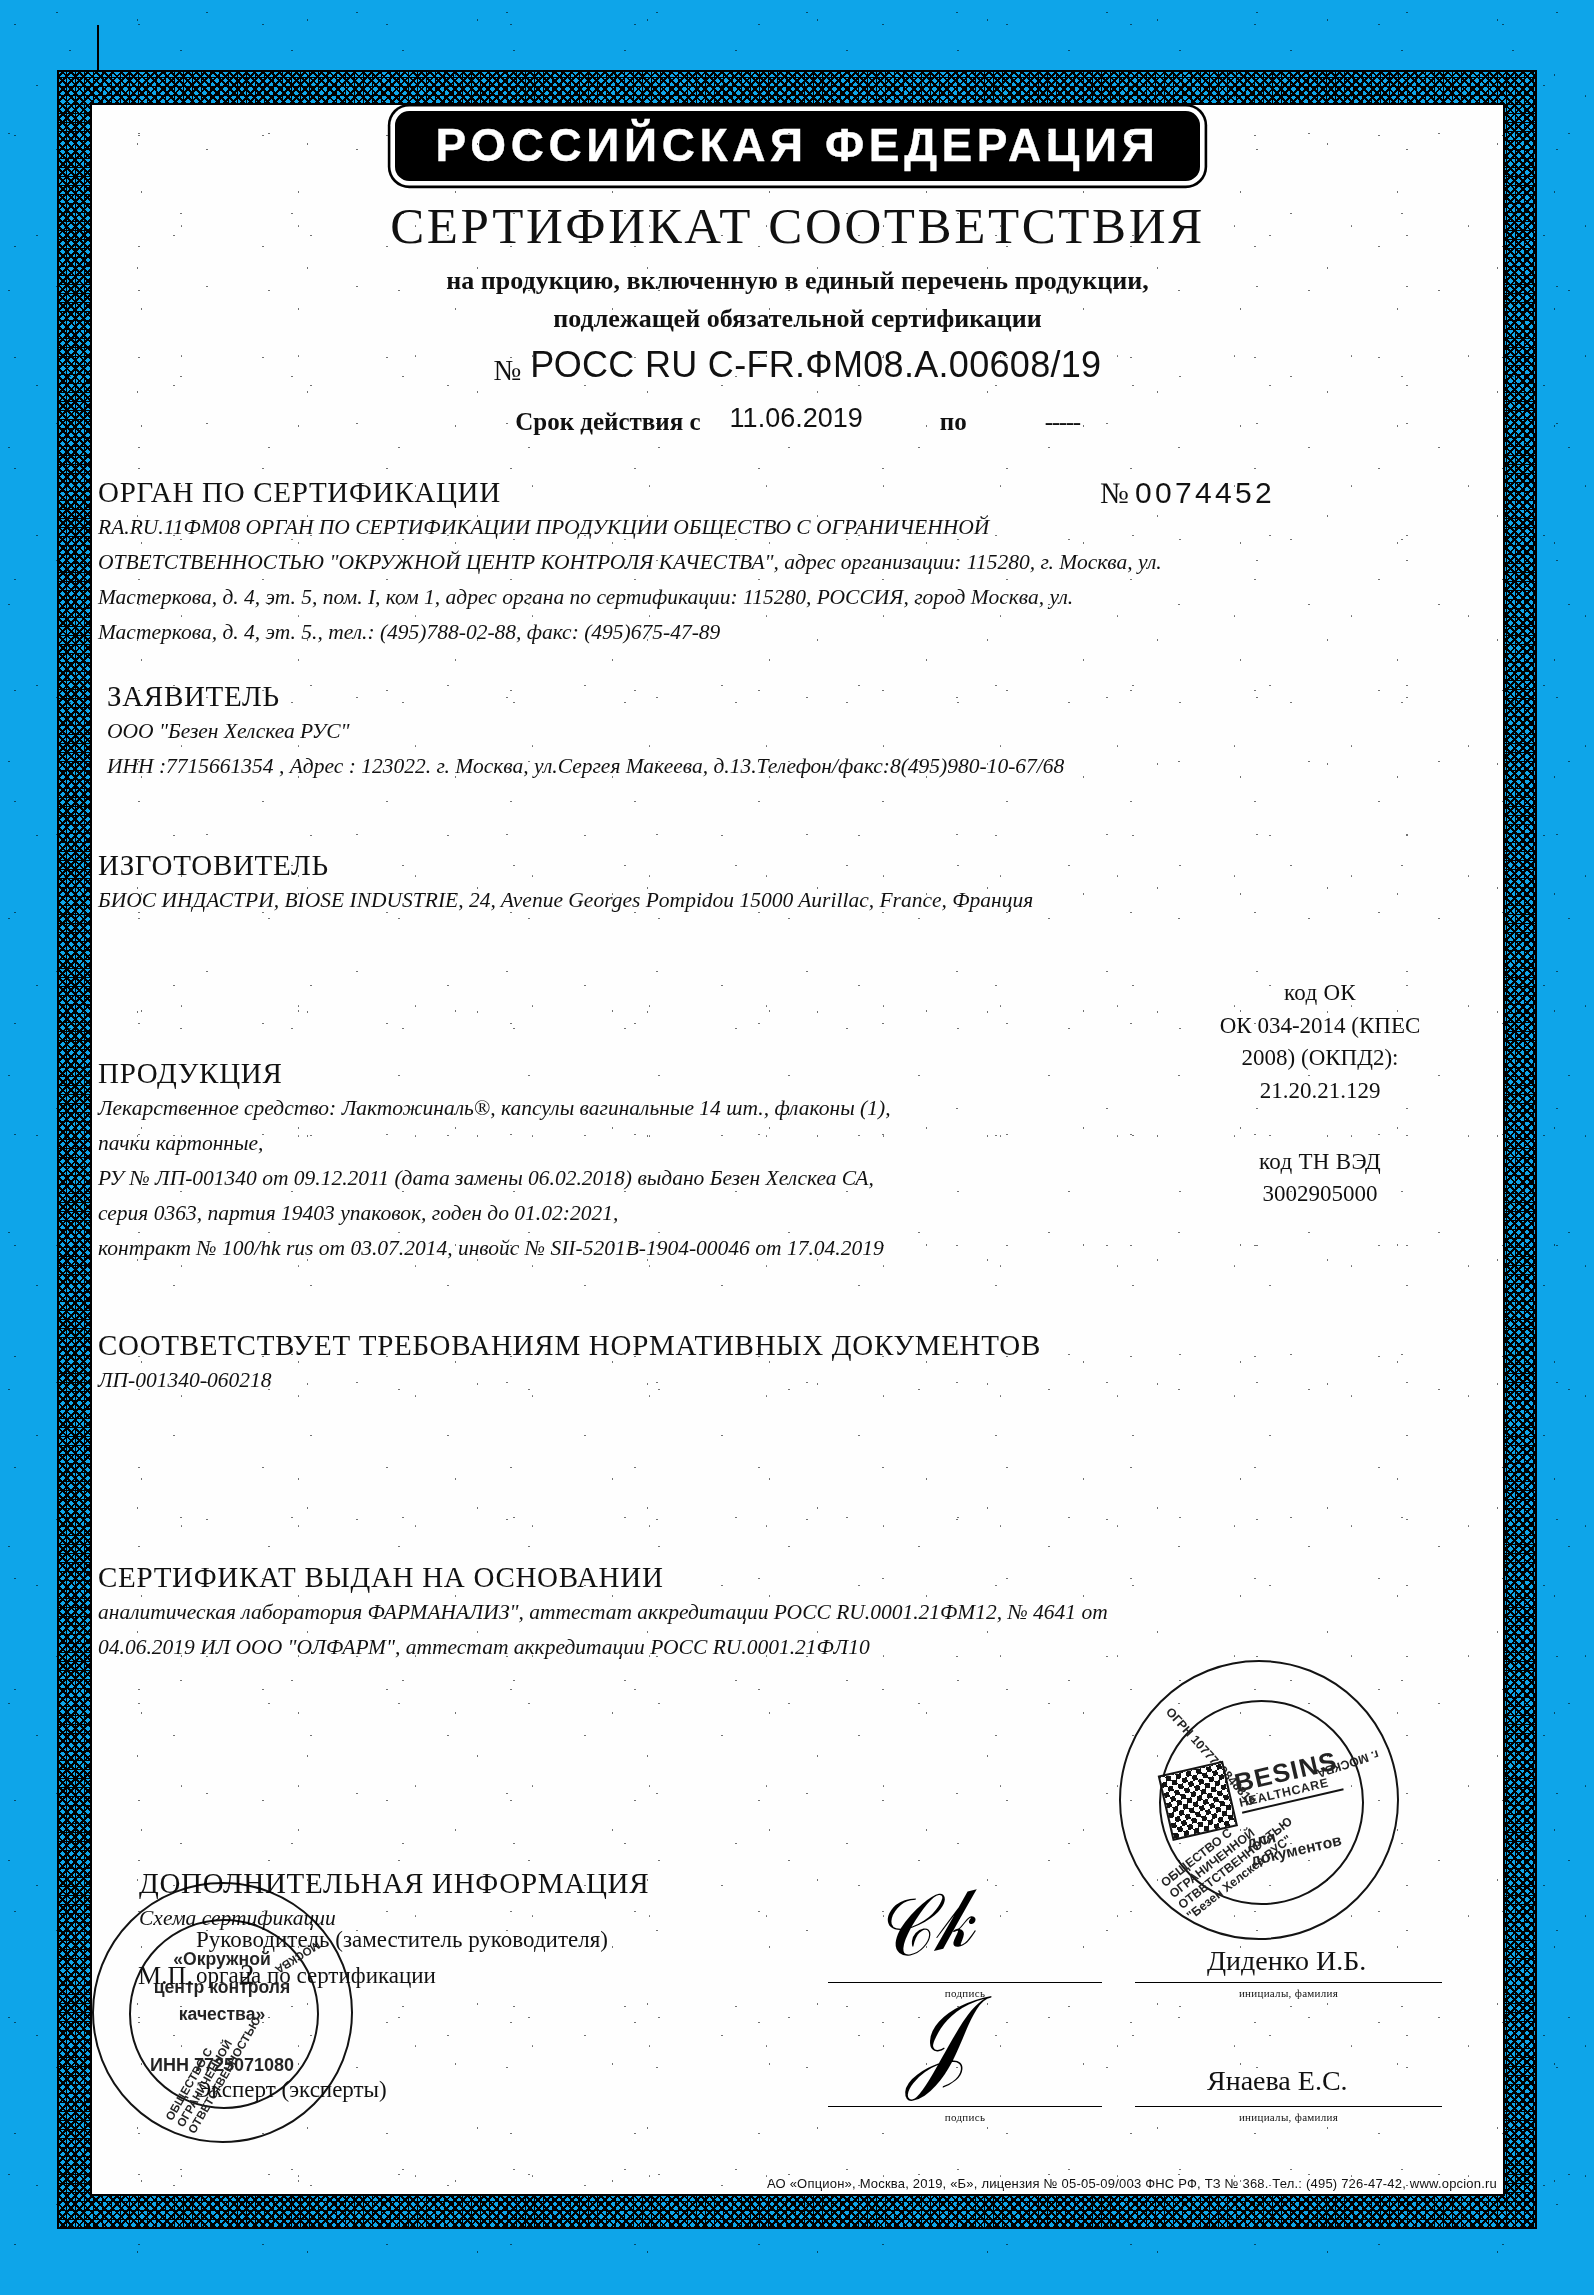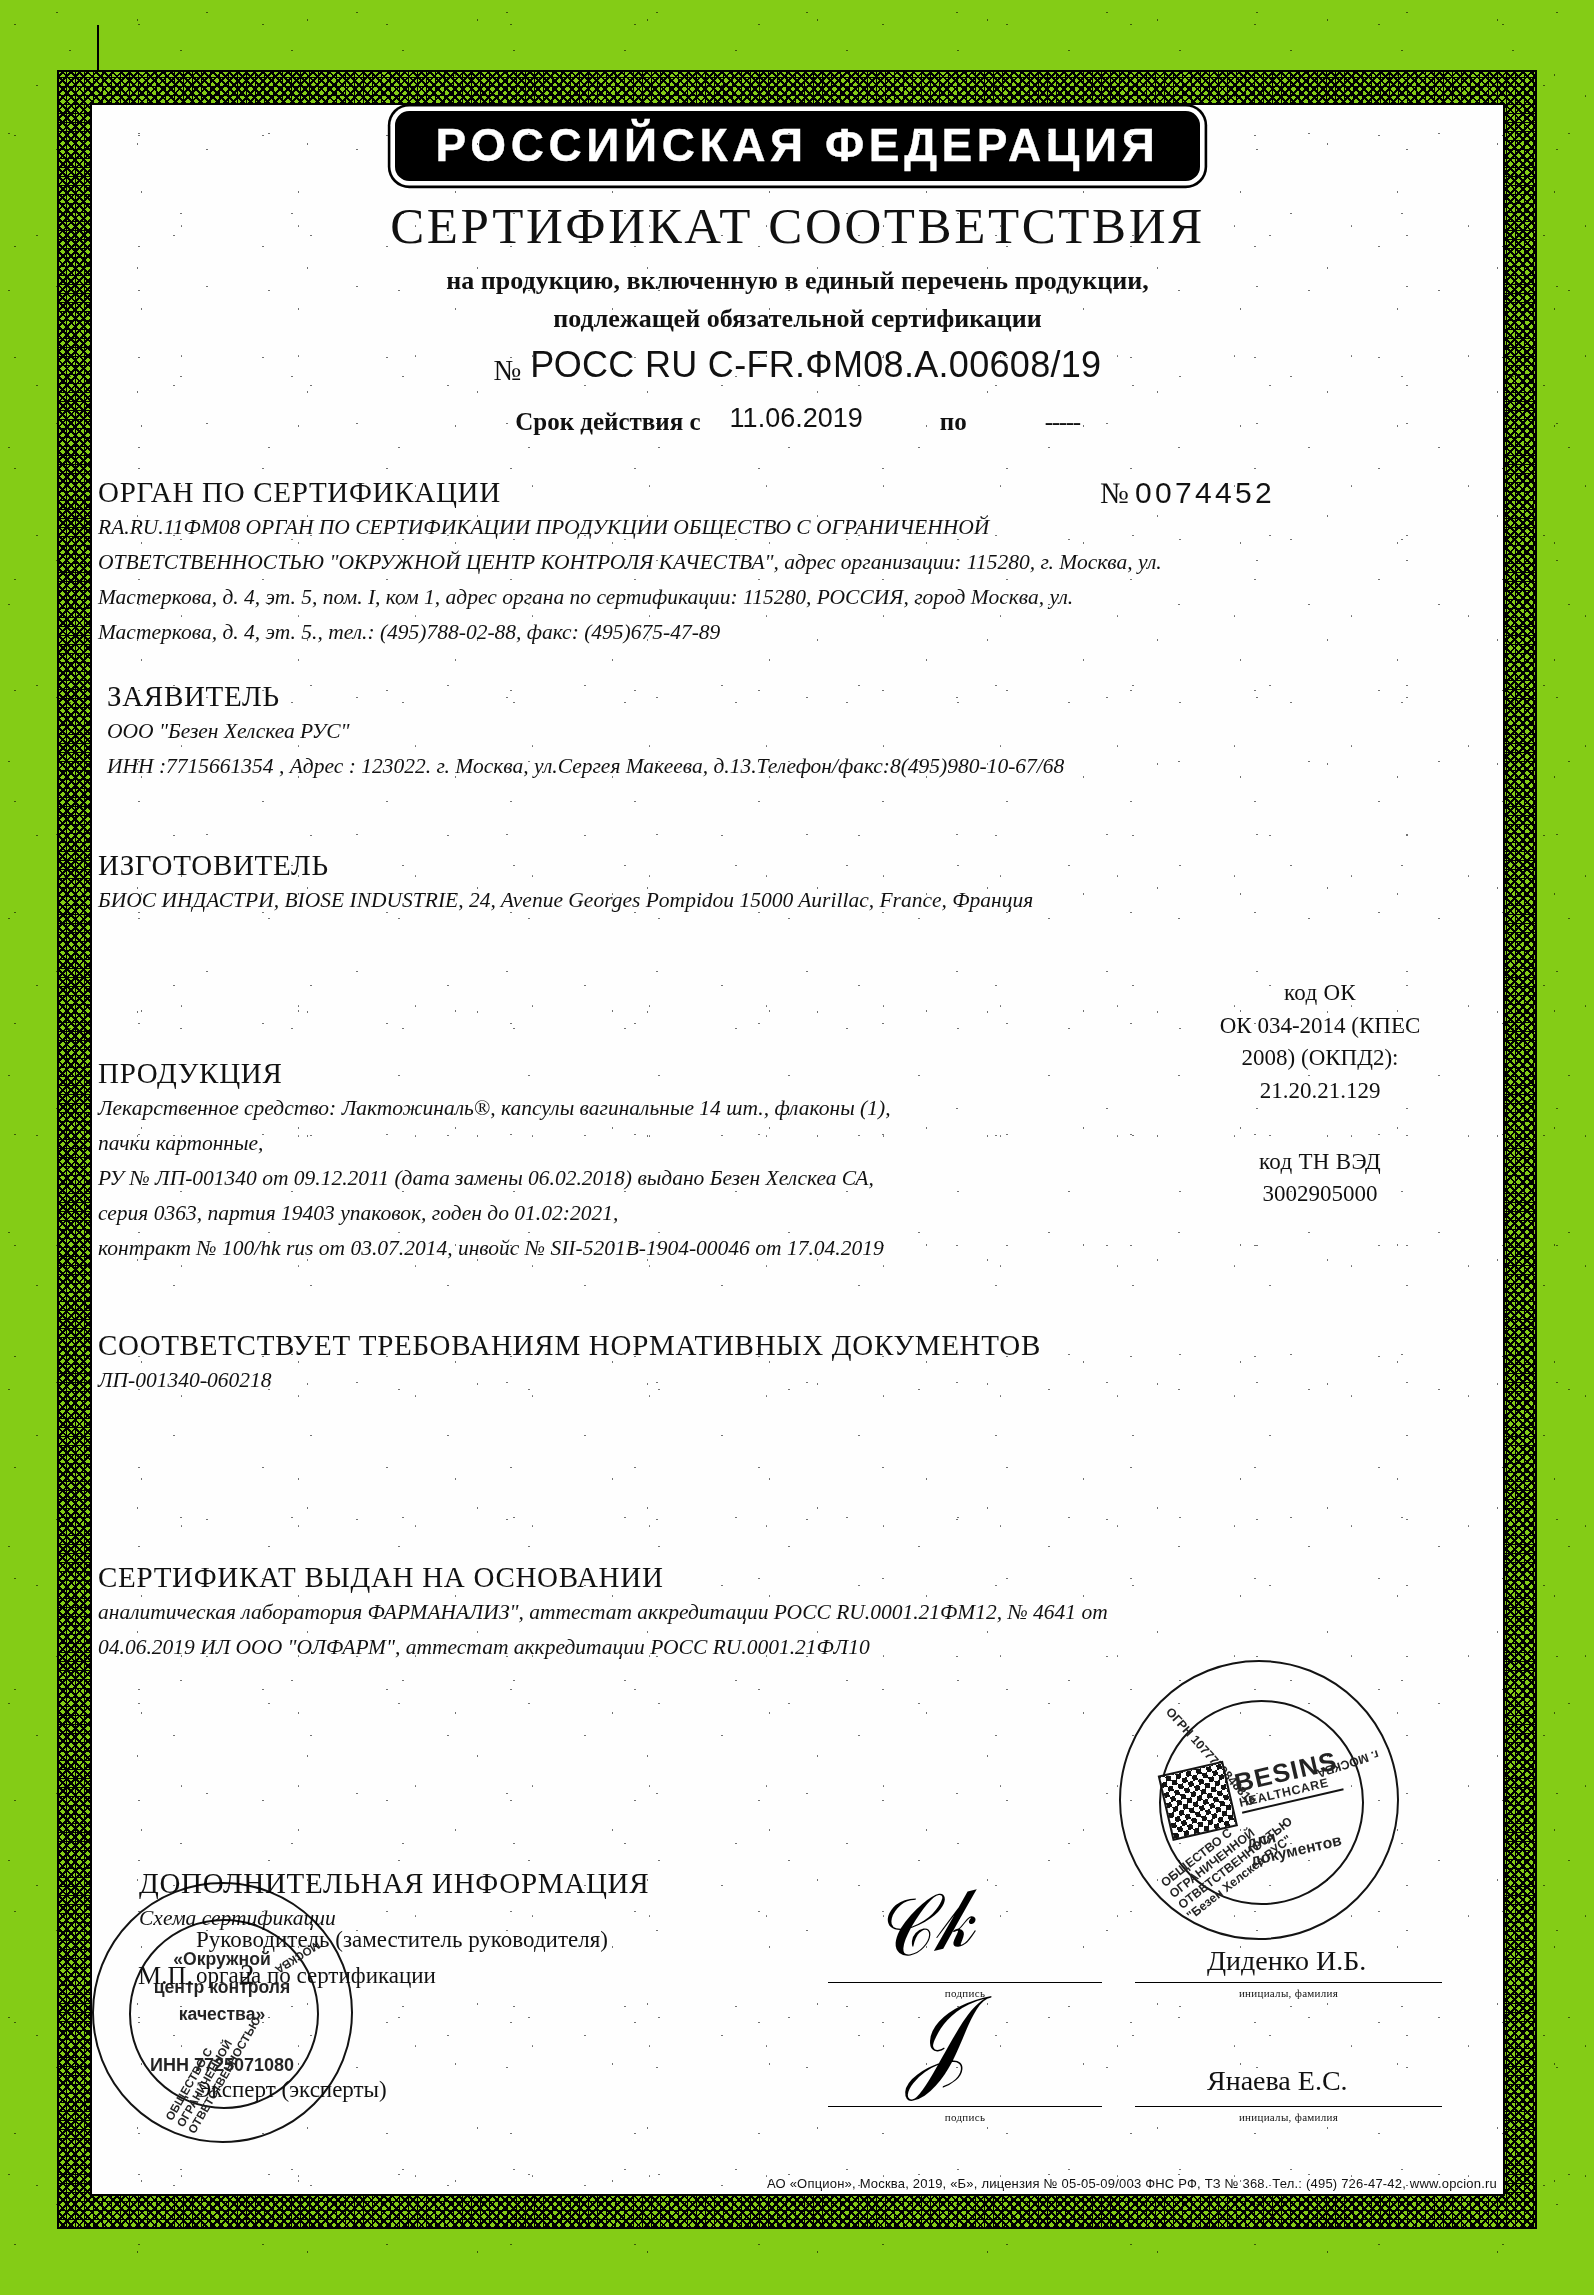--- a/index.html
+++ b/index.html
@@ -8,21 +8,21 @@
     background: #ffffff;
   }
   body {
     font-family: "Liberation Serif", serif;
     color: #111;
   }
   .page {
     position: relative;
     width: 1594px;
     height: 2295px;
-    background: #84cc16;
+    background: #0ea5e9;
     overflow: hidden;
   }
 
   
   .speckle {
     position: absolute;
     inset: 0;
     pointer-events: none;
     opacity: .55;
     background-image:

